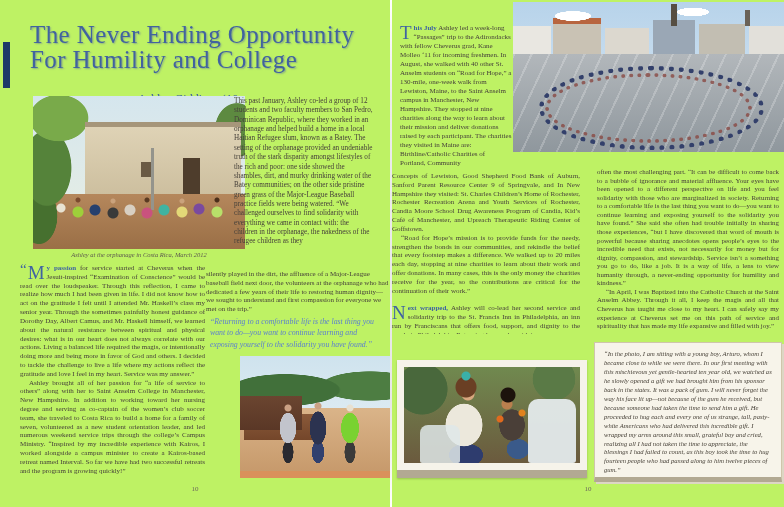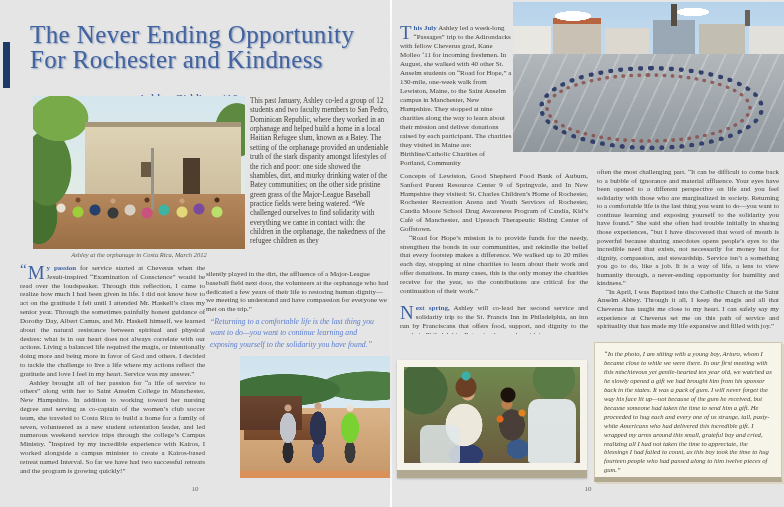--- a/index.html
+++ b/index.html
@@ -1,50 +1,50 @@
 <!DOCTYPE html>
 <html><head>
 <meta charset="utf-8">
 <style>
   html,body{margin:0;padding:0;background:#ffffff;}
-  .spread{position:relative;width:784px;height:507px;background:#e5e5e5;overflow:hidden;
+  .spread{position:relative;width:784px;height:507px;background:#bef264;overflow:hidden;
           font-family:"Liberation Serif", serif;color:#46403a;}
   .page{position:absolute;top:0;height:507px;overflow:hidden;}
   .page-left{left:0;width:390px;}
   .page-right{left:392px;width:392px;}
   .gutter{position:absolute;left:390px;top:0;width:2px;height:507px;
           background:linear-gradient(to bottom,#ffffff,#ececec 20%,#e7e7e7 80%,#ffffff);}
 
   
   .accent-bar{position:absolute;left:3px;top:42px;width:7px;height:46px;background:#1d3968;}
   .title{position:absolute;left:30px;top:22px;width:354px;margin:0;font-weight:normal;
          font-size:25px;line-height:25px;color:#41639f;letter-spacing:.4px;
          text-shadow:1.2px 1.4px 1.6px rgba(96,116,158,.55);}
   .title .tl{display:block;}
   .byline{position:absolute;left:30px;top:76px;width:316px;text-align:center;
           font-size:12px;color:#41639f;text-shadow:1px 1px 1.2px rgba(96,116,158,.45);margin-top:16px;}
   .para{margin:0;}
   .col{position:absolute;font-size:7px;line-height:1.26;overflow:hidden;}
   .indent{text-indent:9px;}
   .caption{position:absolute;left:33px;top:251px;width:212px;text-align:center;
            font-size:6.5px;font-style:italic;color:#5c574e;}
-  .intro-col{left:250px;top:97px;width:139px;height:170px;font-size:7.2px;line-height:1.3;}
+  .intro-col{left:234px;top:97px;width:139px;height:170px;font-size:7.2px;line-height:1.3;}
   .intro-col{text-indent:0;}
   .intro-cont{left:206px;top:270px;width:183px;height:48px;}
   .passion-col{left:20px;top:264px;width:185px;height:224px;text-align:justify;}
   .pull-quote{position:absolute;left:210px;top:316px;width:176px;text-align:left;
               font-size:7.8px;line-height:1.45;font-style:italic;color:#5b7ed0;}
   .dc{float:left;font-size:19px;line-height:15px;padding:1px 2px 0 0;color:#3f63a2;}
   .oq{float:left;font-size:15px;line-height:11px;margin-right:1px;color:#3f63a2;}
   .li{color:#3f63a2;font-weight:bold;text-align:center;}
   .page-num{position:absolute;bottom:14px;left:0;width:100%;text-align:center;
             font-size:7px;color:#6b655c;margin-top:43px;}
 
   .july-col{left:8px;top:24px;width:112px;height:148px;font-size:7px;line-height:1.29;}
-  .wide-col{left:8px;top:172px;width:188px;height:162px;text-align:justify;}
+  .wide-col{left:0;top:172px;width:188px;height:162px;text-align:justify;}
   .spring{margin-top:9px;}
   .right-col{left:205px;top:168px;width:182px;height:176px;text-align:justify;font-size:6.9px;line-height:1.24;}
 
   
   .photo{position:absolute;overflow:hidden;}
   .photo1{left:33px;top:96px;width:212px;height:153px;
     background:
       radial-gradient(circle 5px at 28px 112px,#e8e2d2 0 4px,transparent 5px) 0 0/212px 153px no-repeat,
       radial-gradient(circle 6px at 45px 116px,#9ecf3a 0 5px,transparent 6px) 0 0/212px 153px no-repeat,
       radial-gradient(circle 6px at 62px 114px,#26406e 0 5px,transparent 6px) 0 0/212px 153px no-repeat,
@@ -138,29 +138,29 @@
 </style>
 </head>
 <body>
 
 <div class="spread">
 
   <div class="page page-left">
     <div class="accent-bar"></div>
     <h1 class="title">
       <span class="tl">The Never Ending Opportunity</span>
-      <span class="tl">For Rochester and Kindness</span>
+      <span class="tl">For Humility and College</span>
     </h1>
     <div class="byline">Ashley Giddinge ‘10</div>
 
     <div class="photo photo1"></div>
     <div class="caption">Ashley at the orphanage in Costa Rica, March 2012</div>
 
     <div class="col intro-col indent">This past January, Ashley co-led a group of 12 students and two faculty members to San Pedro, Dominican Republic, where they worked in an orphanage and helped build a home in a local Haitian Refugee slum, known as a Batey. The setting of the orphanage provided an undeniable truth of the stark disparity amongst lifestyles of the rich and poor: one side showed the shambles, dirt, and murky drinking water of the Batey communities; on the other side pristine green grass of the Major-League Baseball practice fields were being watered. “We challenged ourselves to find solidarity with everything we came in contact with: the children in the orphanage, the nakedness of the refugee children as they</div>
-    <div class="col intro-cont">silently played in the dirt, the affluence of a Major-League baseball field next door, the volunteers at the orphanage who had dedicated a few years of their life to restoring human dignity—we meeting to understand and have compassion for everyone we met on the trip.”</div>
+    <div class="col intro-cont">silently played in the dirt, the affluence of a Major-League baseball field next door, the volunteers at the orphanage who had dedicated a few years of their life to restoring human dignity—we sought to understand and first compassion for everyone we met on the trip.”</div>
 
     <div class="col passion-col">
       <p class="para">
         <span class="oq">“</span>
         <span class="dc">M</span><span class="li">y passion</span><span> for service started at Cheverus when the Jesuit-inspired “Examination of Conscience” would be read over the loudspeaker. Through this reflection, I came to realize how much I had been given in life. I did not know how to act on the gratitude I felt until I attended Mr. Haskell’s class my senior year. Through the sometimes painfully honest guidance of Dorothy Day, Albert Camus, and Mr. Haskell himself, we learned about the natural resistance between spiritual and physical desires: what is in our heart does not always correlate with our actions. Living a balanced life required the magis, or intentionally doing more and being more in favor of God and others. I decided to tackle the challenge to live a life where my actions reflect the gratitude and love I feel in my heart. Service was my answer.”</span>
       </p>
       <p class="para indent">Ashley brought all of her passion for “a life of service to others” along with her to Saint Anselm College in Manchester, New Hampshire. In addition to working toward her nursing degree and serving as co-captain of the women’s club soccer team, she traveled to Costa Rica to build a home for a family of seven, volunteered as a new student orientation leader, and led numerous weekend service trips through the college’s Campus Ministry. “Inspired by my incredible experience with Kairos, I worked alongside a campus minister to create a Kairos-based retreat named Interval. So far we have had two successful retreats and the program is growing quickly!”</p>
     </div>
 
     <div class="pull-quote">“Returning to a comfortable life is the last thing you want to do—you want to continue learning and exposing yourself to the solidarity you have found.”</div>
@@ -179,21 +179,21 @@
     <div class="col july-col">
       <p class="para">
         <span class="dc">T</span><span class="li">his July</span><span> Ashley led a week-long “Passages” trip to the Adirondacks with fellow Cheverus grad, Kane Molleo ‘11 for incoming freshmen. In August, she walked with 40 other St. Anselm students on “Road for Hope,” a 130-mile, one-week walk from Lewiston, Maine, to the Saint Anselm campus in Manchester, New Hampshire. They stopped at nine charities along the way to learn about their mission and deliver donations raised by each participant. The charities they visited in Maine are: Birthline/Catholic Charities of Portland, Community</span>
       </p>
     </div>
 
     <div class="col wide-col">
       <p class="para">Concepts of Lewiston, Good Shepherd Food Bank of Auburn, Sanford Parent Resource Center 9 of Springvale, and In New Hampshire they visited: St. Charles Children’s Home of Rochester, Rochester Recreation Arena and Youth Services of Rochester, Candia Moore School Drug Awareness Program of Candia, Kid’s Café of Manchester, and Upreach Therapeutic Riding Center of Goffstown.</p>
       <p class="para indent">“Road for Hope’s mission is to provide funds for the needy, strengthen the bonds in our communities, and rekindle the belief that every footstep makes a difference. We walked up to 20 miles each day, stopping at nine charities to learn about their work and offer donations. In many cases, this is the only money the charities receive for the year, so the contributions are critical for the continuation of their work.”</p>
       <p class="para spring">
-        <span class="dc">N</span><span class="li">ext spring,</span><span> Ashley will co-lead her second service and solidarity trip to the St. Francis Inn in Philadelphia, an inn run by Franciscans that offers food, support, and dignity to the needy in Philadelphia. Returning home, she said, is</span>
+        <span class="dc">N</span><span class="li">ext wrapped,</span><span> Ashley will co-lead her second service and solidarity trip to the St. Francis Inn in Philadelphia, an inn run by Franciscans that offers food, support, and dignity to the needy in Philadelphia. Returning home, she said, is</span>
       </p>
     </div>
 
     <div class="col right-col">
       <p class="para">often the most challenging part. “It can be difficult to come back to a bubble of ignorance and material affluence. Your eyes have been opened to a different perspective on life and you feel solidarity with those who are marginalized in society. Returning to a comfortable life is the last thing you want to do—you want to continue learning and exposing yourself to the solidarity you have found.” She said she often had trouble initially in sharing those experiences, “but I have discovered that word of mouth is powerful because sharing anecdotes opens people’s eyes to the incredible need that exists, not necessarily for money but for dignity, compassion, and stewardship. Service isn’t a something you go to do, like a job. It is a way of life, a lens to view humanity through, a never-ending opportunity for humility and kindness.”</p>
       <p class="para indent">“In April, I was Baptized into the Catholic Church at the Saint Anselm Abbey. Through it all, I keep the magis and all that Cheverus has taught me close to my heart. I can safely say my experience at Cheverus set me on this path of service and spirituality that has made my life expansive and filled with joy.”</p>
     </div>
 
     <div class="photo4-panel">
       <div class="photo4">

